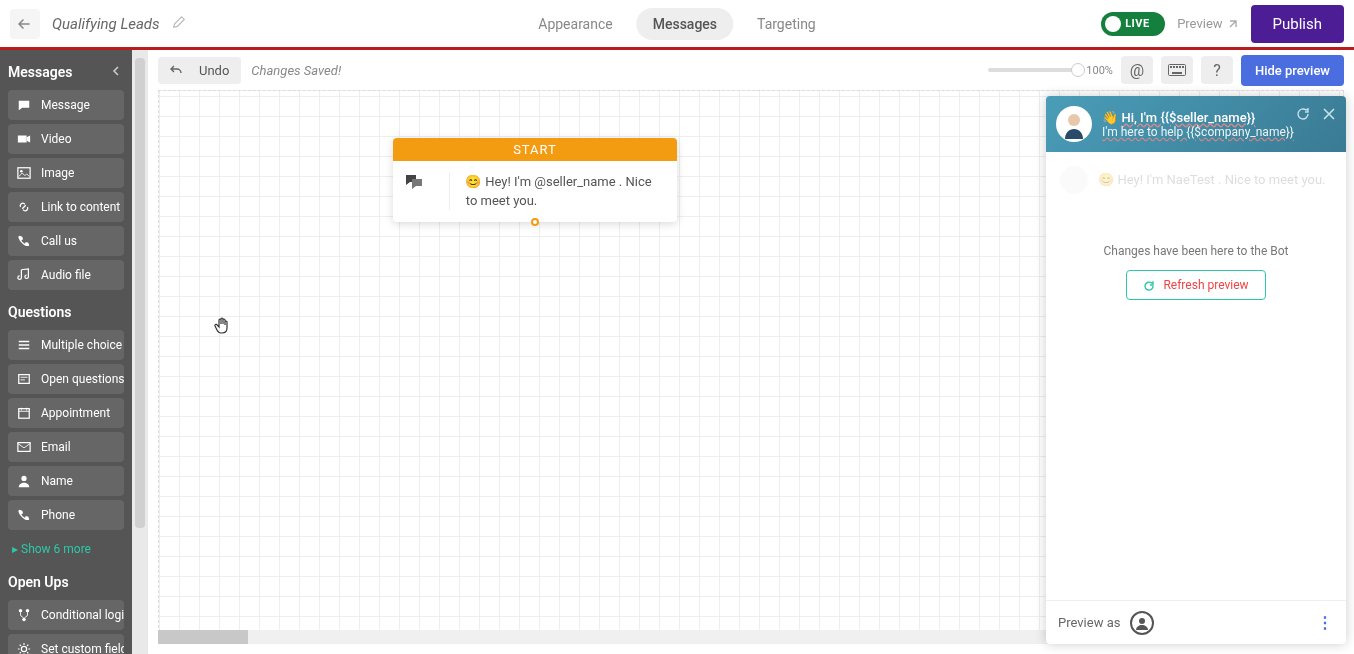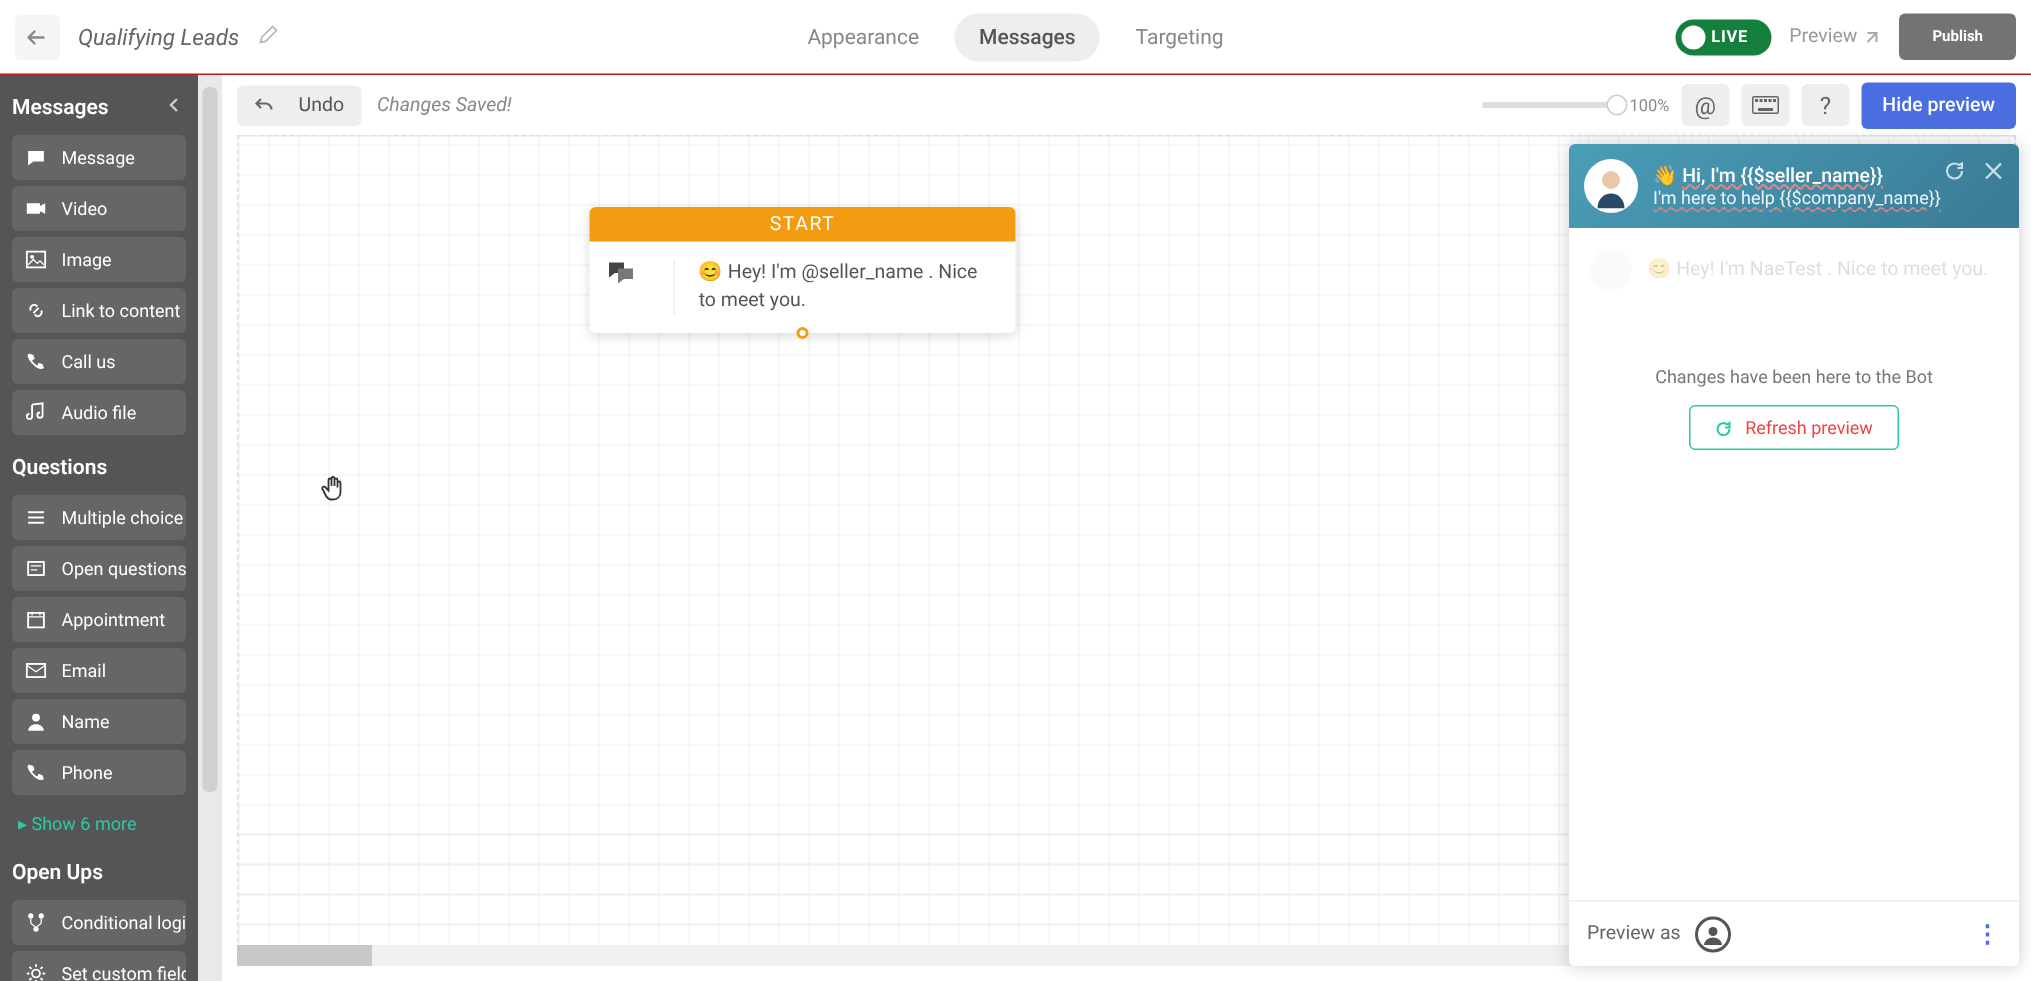--- a/index.html
+++ b/index.html
@@ -1,29 +1,29 @@
 <!DOCTYPE html>
 <html><head>
 <meta charset="utf-8">
 <style>
 *{box-sizing:border-box;margin:0;padding:0;font-family:-apple-system,BlinkMacSystemFont,"Segoe UI",Roboto,Arial,sans-serif}
 body{width:1354px;height:654px;background:#fff;overflow:hidden;color:#555}
-.topbar{height:50px;display:flex;align-items:center;border-bottom:1px solid #b91c1c;padding:0 10px;position:relative}
+.topbar{height:50px;display:flex;align-items:center;border-bottom:3px solid #b91c1c;padding:0 10px;position:relative}
 .back-btn{width:30px;height:30px;display:flex;align-items:center;justify-content:center;background:#f5f5f5;border-radius:4px;cursor:pointer;margin-right:12px}
 .title{font-size:15px;color:#666;font-style:italic;margin-right:12px}
 .edit-icon{color:#bbb;cursor:pointer}
 .tabs{position:absolute;left:50%;transform:translateX(-50%);display:flex;align-items:center;gap:8px}
 .tab{padding:8px 16px;border-radius:18px;color:#888;font-size:14px;cursor:pointer}
 .tab.active{background:#eee;color:#555;font-weight:500}
 .top-right{margin-left:auto;display:flex;align-items:center;gap:12px}
 .toggle{width:64px;height:24px;background:#15803d;border-radius:12px;display:flex;align-items:center;position:relative;cursor:pointer}
 .toggle-knob{width:16px;height:16px;background:#fff;border-radius:50%;position:absolute;left:4px}
 .toggle-label{color:#fff;font-size:11px;font-weight:700;margin-left:24px;letter-spacing:0.5px}
 .preview-link{color:#999;font-size:13px;cursor:pointer;display:flex;align-items:center;gap:4px}
-.publish-btn{background:#737373;color:#fff;border:none;padding:10px 22px;border-radius:4px;font-size:10px;font-weight:700;cursor:pointer}
+.publish-btn{background:#4c1d95;color:#fff;border:none;padding:10px 22px;border-radius:4px;font-size:15px;font-weight:400;cursor:pointer}
 .main{display:flex;height:calc(100% - 50px)}
 .sidebar{width:132px;background:#555;color:#fff;position:relative;overflow:hidden;flex-shrink:0}
 .sidebar .section-title{padding:10px 8px 6px;font-size:14px;font-weight:600;position:relative}
 .sidebar .section-title.first{padding-top:14px}
 .collapse-chev{position:absolute;right:10px;top:14px;color:#ccc;font-size:14px}
 .sb-item{margin:4px 8px;padding:8px 9px;background:#666;border-radius:4px;display:flex;align-items:center;gap:10px;font-size:12px;cursor:grab;white-space:nowrap;overflow:hidden}
 .sb-item svg{flex-shrink:0}
 .show-more{color:#2dc8a8;font-size:12px;padding:8px 12px;cursor:pointer}
 .splitter{width:16px;background:#e9e9e9;position:relative;flex-shrink:0}
 .splitter-handle{position:absolute;top:8px;left:3px;width:10px;height:470px;background:#d0d0d0;border-radius:4px}

